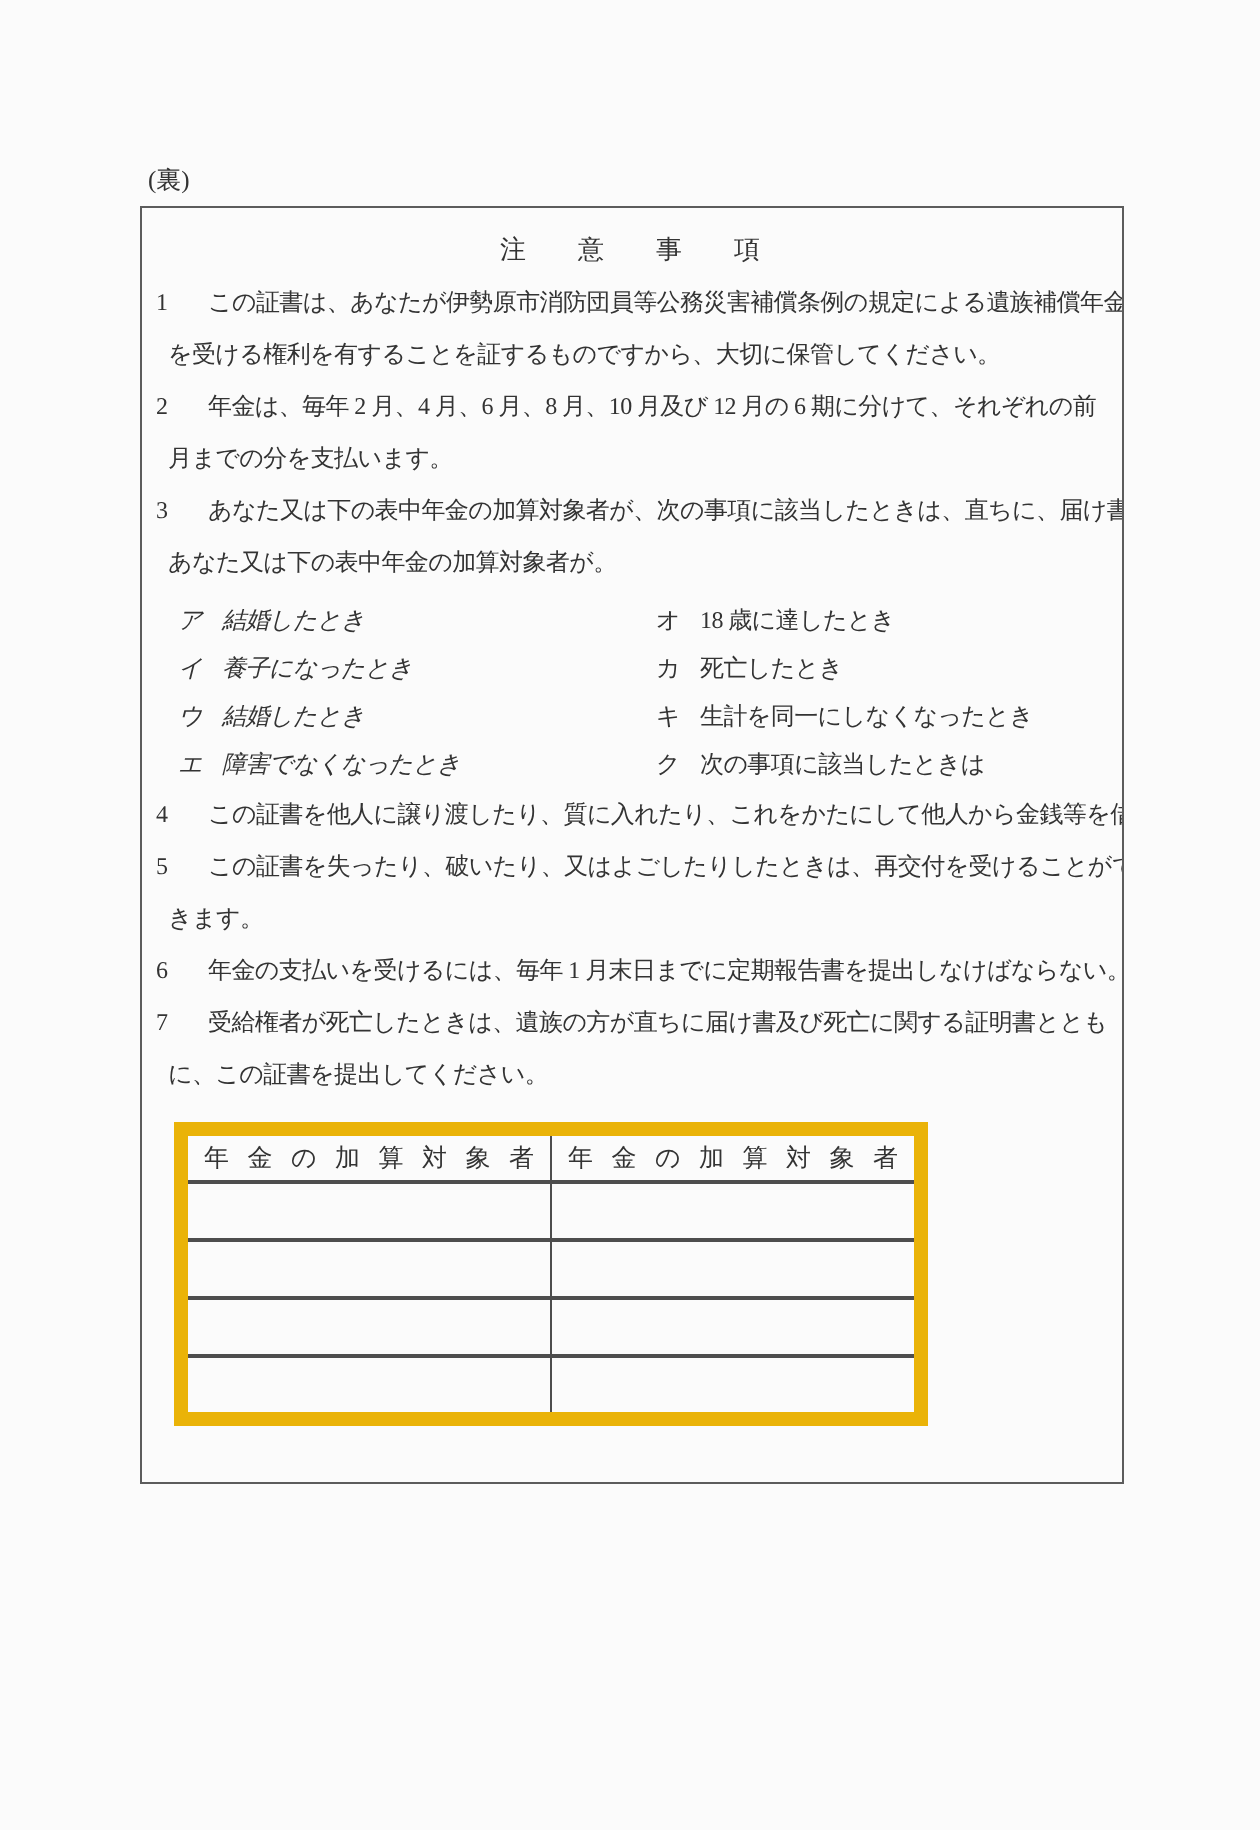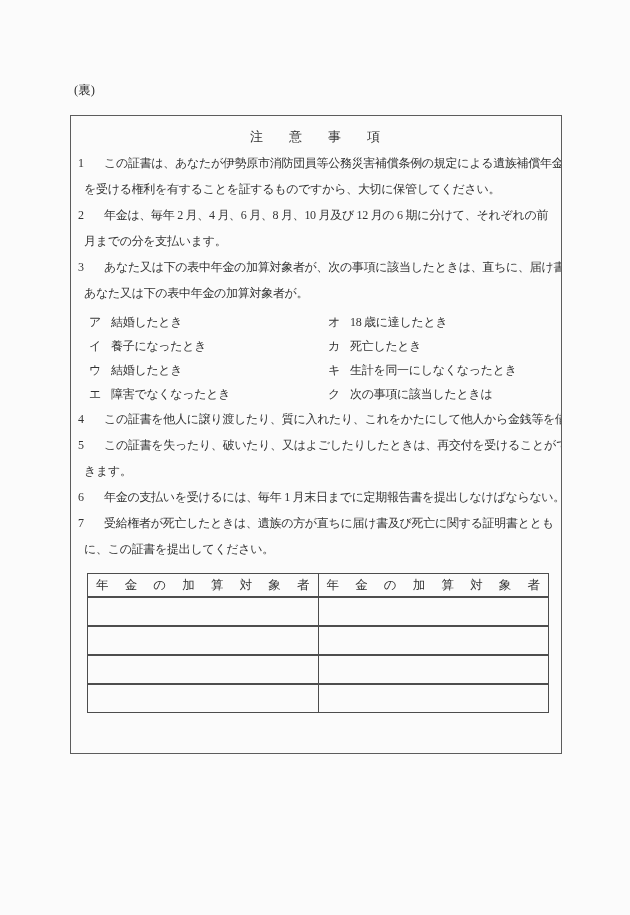--- a/index.html
+++ b/index.html
@@ -19,21 +19,21 @@
   .side-label {
     position: absolute;
     left: 74px;
     top: 82px;
     font-size: 12.5px;
     line-height: 16px;
   }
   .box {
     position: absolute;
     left: 70px;
-    top: 115px;
+    top: 103px;
     width: 492px;
     height: 639px;
     box-sizing: border-box;
     border: 1px solid #5c5c5c;
     padding: 8px 9px 8px 7px;
     overflow: hidden;
   }
   .title {
     font-size: 13px;
     line-height: 26px;
@@ -58,31 +58,32 @@
     margin-top: 4px;
     padding-left: 11px;
     font-size: 12px;
     line-height: 24px;
     letter-spacing: -0.3px;
     white-space: nowrap;
   }
   .lcol {
     display: inline-block;
     width: 239px;
+    font-style: italic;
   }
   .kana {
     display: inline-block;
     width: 22px;
   }
   table.add-table {
-    width: 462px;
+    width: 377px;
     margin: 11px 0 0 9px;
     border-collapse: collapse;
     table-layout: fixed;
-    border: 1px solid #eab308;
+    border: 7px solid #eab308;
   }
   table.add-table th {
     height: 22px;
     font-weight: normal;
     font-size: 12.5px;
     letter-spacing: 0;
     color: #333333;
     border: 1px solid #4d4d4d;
     border-bottom: 2px solid #4d4d4d;
     padding: 0 8px;

